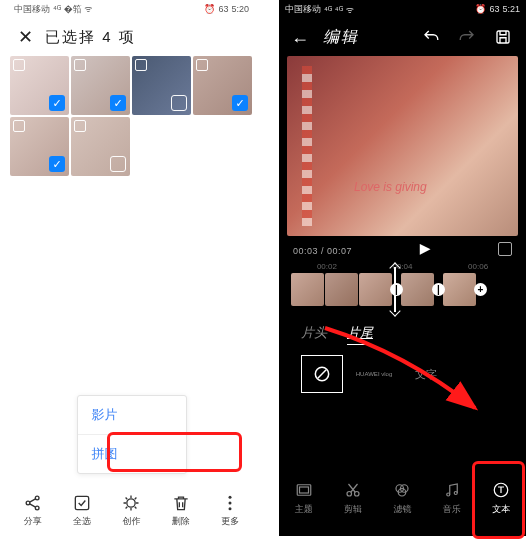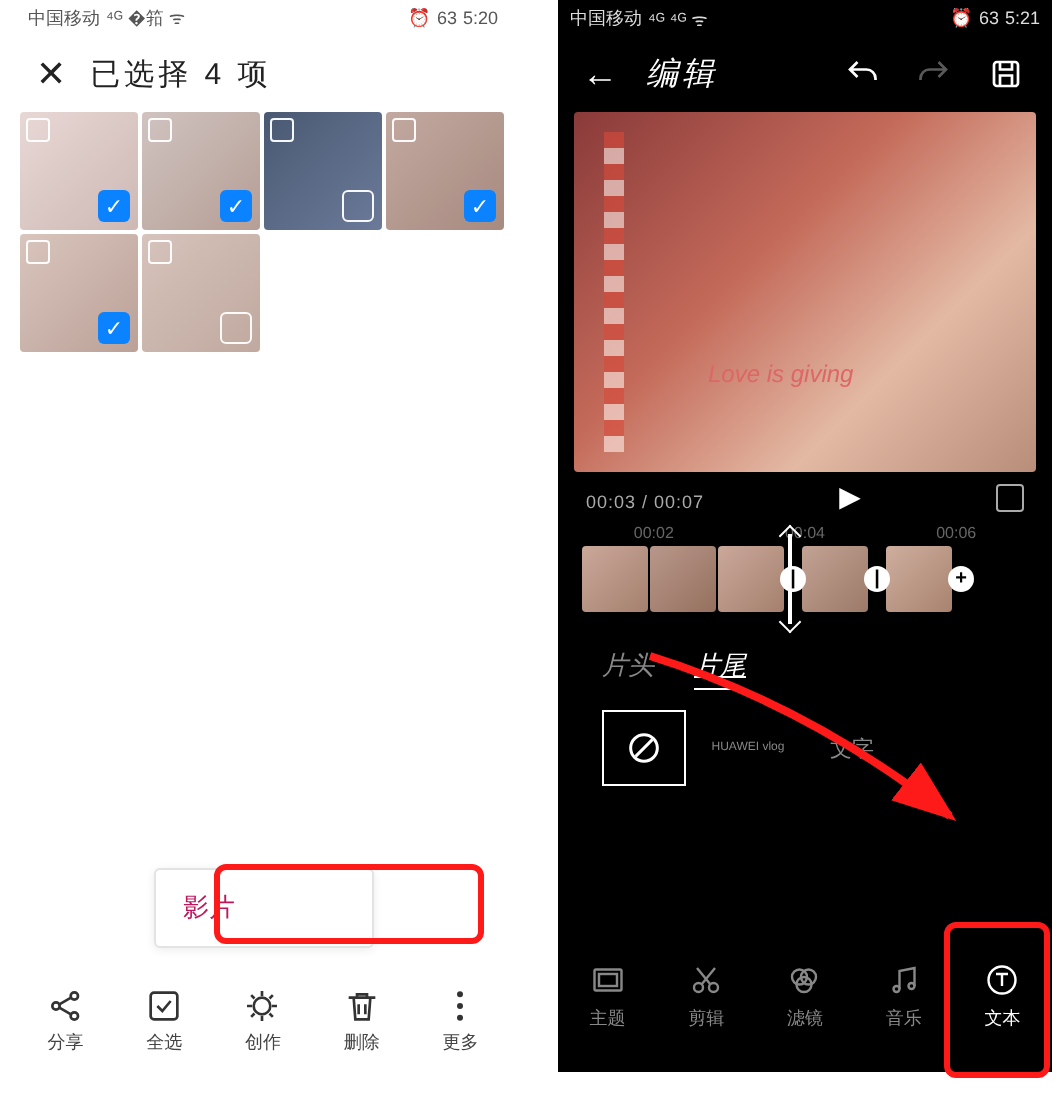--- a/index.html
+++ b/index.html
@@ -28,21 +28,21 @@
   .thumb.d { background: linear-gradient(135deg,#c2a9a0,#a78a80); }
   .thumb.e { background: linear-gradient(135deg,#d9c5bd,#bba198); }
   .thumb.f { background: linear-gradient(135deg,#d6c3bb,#c0a99f); }
   .expand { position: absolute; top: 3px; left: 3px; width: 12px; height: 12px; border: 1px solid rgba(255,255,255,.95); border-radius: 2px; }
   .expand:before,.expand:after{content:'';position:absolute;background:rgba(255,255,255,.95);}
   .check { position: absolute; bottom: 4px; right: 4px; width: 16px; height: 16px; border-radius: 3px; display:flex;align-items:center;justify-content:center;font-size:11px;color:#fff; }
   .check.on { background: #0b82ff; }
   .check.off { border:1.5px solid rgba(255,255,255,.95); }
 
   .popup { position: absolute; bottom: 62px; left: 50%; transform: translateX(-50%); width: 110px; background: #fff; border:1px solid #e3e3e3; border-radius: 3px; box-shadow: 0 1px 5px rgba(0,0,0,.08); }
-  .popup .row { padding: 10px 14px; font-size: 13px; color: #be185d; }
+  .popup .row { padding: 10px 14px; font-size: 13px; color: #3b82f6; }
   .popup .row + .row { border-top: 1px solid #eee; }
 
   .l-bottombar { position: absolute; bottom: 0; left:0; right:0; height: 52px; display:flex; justify-content: space-around; align-items:center; background:#fff; }
   .l-bottombar .it { display:flex; flex-direction:column; align-items:center; gap:2px; font-size:9px; color:#444; }
   .l-bottombar .ic { width:20px; height:20px; display:flex;align-items:center;justify-content:center; }
 
   
   .r-header { display:flex; align-items:center; gap:14px; padding:8px 12px; color:#fff; }
   .r-header .back { font-size:18px;}
   .r-header .title { font-size:16px; font-style: italic; font-weight:300; letter-spacing:2px;}
@@ -133,20 +133,21 @@
         <span class="check on">✓</span>
       </div>
     <div class="thumb f">
         <span class="expand"></span>
         <span class="check off"></span>
       </div>
   </div>
 
   <div class="popup">
     <div class="row">影片</div>
+    <div class="row">拼图</div>
   </div>
 
   <div class="l-bottombar">
     <div class="it">
       <span class="ic">
           <svg width="20" height="20" viewBox="0 0 24 24" fill="none" stroke="#333" stroke-width="1.6">
             <circle cx="6" cy="12" r="2.2"></circle>
             <circle cx="17" cy="6" r="2.2"></circle>
             <circle cx="17" cy="18" r="2.2"></circle>
             <path d="M8 11l7-4M8 13l7 4"></path>

